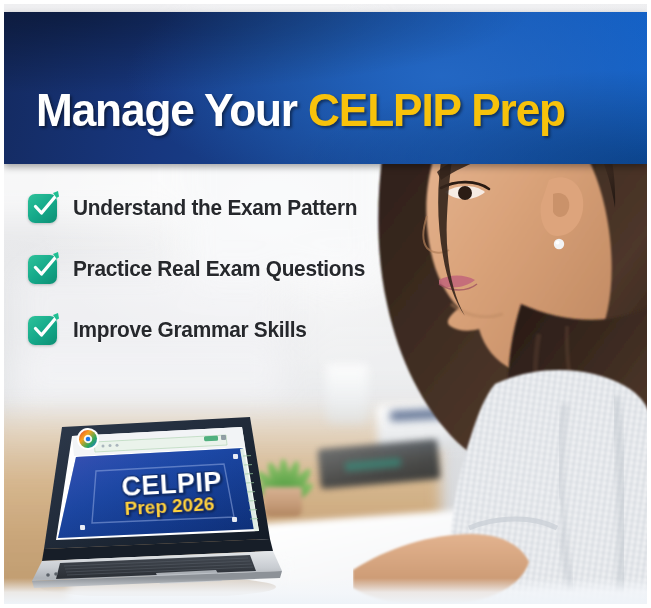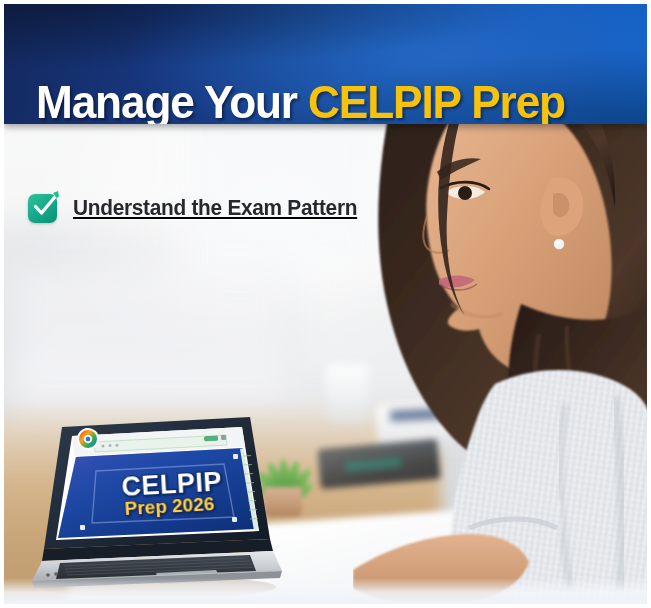--- a/index.html
+++ b/index.html
@@ -213,23 +213,23 @@
     width: 260px;
     height: 185px;
     z-index: 12;
   }
   .laptop svg { display: block; width: 100%; height: 100%; }
 
   
   .header-band {
     position: absolute;
     left: 4px;
-    top: 4px;
+    top: 12px;
     right: 4px;
-    height: 120px;
+    height: 152px;
     z-index: 20;
     background:
       radial-gradient(ellipse 70% 120% at 68% 42%, rgba(36,104,196,.95) 0%, rgba(36,104,196,0) 70%),
       linear-gradient(100deg, #142a60 0%, #17377f 26%, #17448f 48%, #1457b5 72%, #1061c9 100%);
     box-shadow: 0 3px 7px rgba(0,0,0,.35);
     overflow: hidden;
   }
   .header-band::before {
     
     content: "";
@@ -554,30 +554,48 @@
     </div>
   </div>
 
   <div class="header-band">
     <h1 class="headline">
       <span class="hl-line"><span>Manage Your </span><span class="hl-accent">CELPIP Prep</span></span>
       
     </h1>
   </div>
 
-  <ul class="checklist" style="list-style:none;margin:0;padding:0;text-decoration:underline;">
+  <ul class="checklist" style="list-style:none;margin:0;padding:0;">
 
     <li class="check-item">
       <span class="check-box">
         <svg viewBox="0 0 38 38" aria-hidden="true">
           <path d="M9.5,19.5 L15.5,26 L31,7.5" fill="none" stroke="#ffffff" stroke-width="3.3" stroke-linecap="round" stroke-linejoin="round"></path>
           <path d="M27,6 L32,4 L33,9.5 L30.5,11 Z" fill="#1FBF92"></path>
         </svg>
       </span>
       <span class="check-label">Understand the Exam Pattern</span>
     </li>
 
 
-
+    <li class="check-item">
+      <span class="check-box">
+        <svg viewBox="0 0 38 38" aria-hidden="true">
+          <path d="M9.5,19.5 L15.5,26 L31,7.5" fill="none" stroke="#ffffff" stroke-width="3.3" stroke-linecap="round" stroke-linejoin="round"></path>
+          <path d="M27,6 L32,4 L33,9.5 L30.5,11 Z" fill="#1FBF92"></path>
+        </svg>
+      </span>
+      <span class="check-label">Practice Real Exam Questions</span>
+    </li>
+
+    <li class="check-item">
+      <span class="check-box">
+        <svg viewBox="0 0 38 38" aria-hidden="true">
+          <path d="M9.5,19.5 L15.5,26 L31,7.5" fill="none" stroke="#ffffff" stroke-width="3.3" stroke-linecap="round" stroke-linejoin="round"></path>
+          <path d="M27,6 L32,4 L33,9.5 L30.5,11 Z" fill="#1FBF92"></path>
+        </svg>
+      </span>
+      <span class="check-label">Improve Grammar Skills</span>
+    </li>
   </ul>
 
   <div class="bottom-fade"></div>
 </div>
 
 </body></html>

